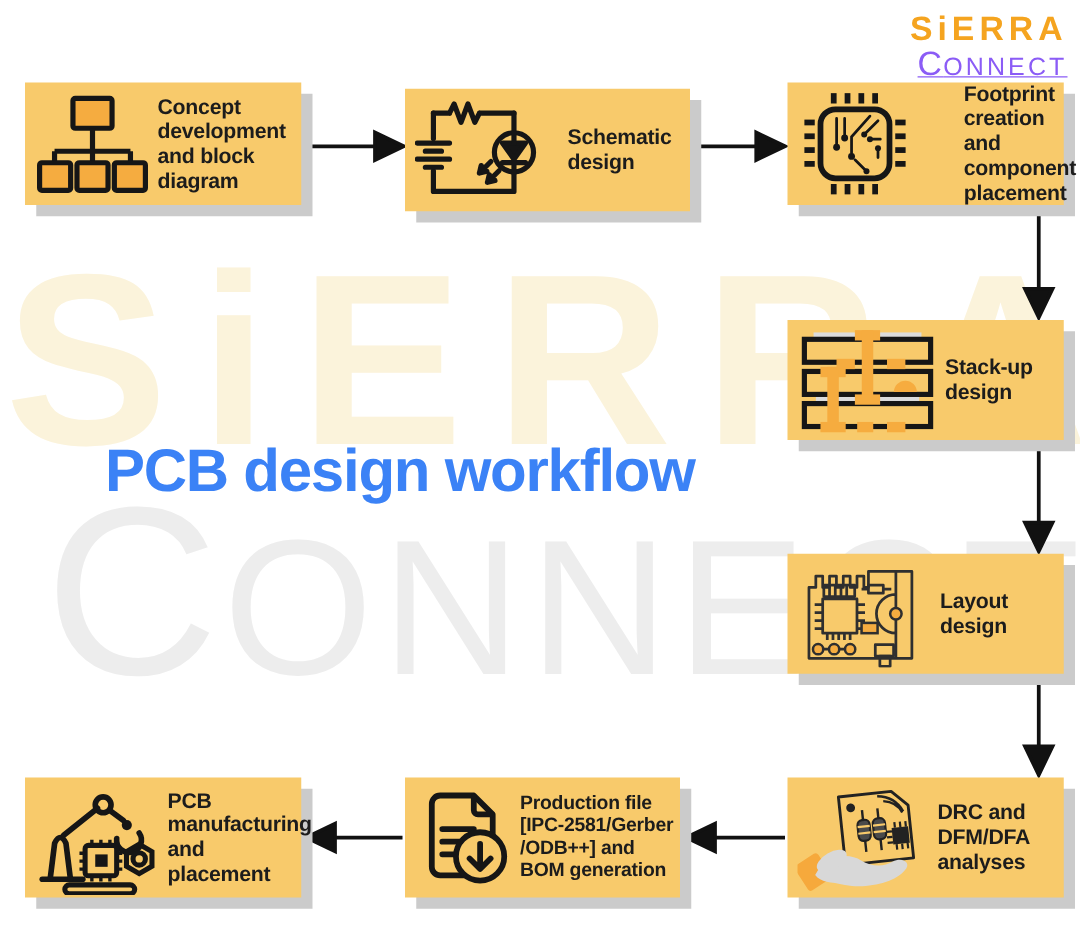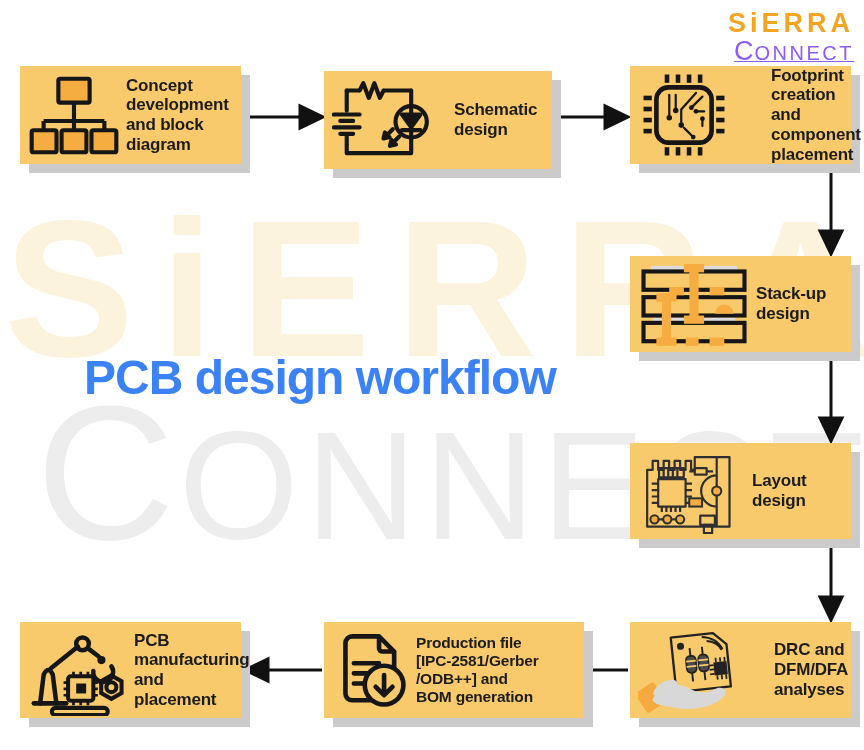--- a/index.html
+++ b/index.html
@@ -32,22 +32,22 @@
   .step .label{flex:1 1 auto;text-align:left;font-weight:700;font-size:17px;line-height:1.16;
                color:#1C1C1C;white-space:pre-line;letter-spacing:-0.2px;padding:0 6px;}
   .step-production .label{font-size:15.5px;padding:0 4px 0 0;}
 
   
   .step-concept      {left:20px; top:66px;}
   .step-schematic    {left:324px;top:71px;width:228px;}
   .step-footprint    {left:630px;top:66px;gap:35px;}
   .step-stackup      {left:630px;top:256px;}
   .step-layout       {left:630px;top:443px;}
-  .step-drc          {left:630px;top:622px;gap:24px;}
-  .step-production   {left:324px;top:622px;width:260px;}
+  .step-drc          {left:630px;top:622px;}
+  .step-production   {left:324px;top:622px;width:220px;}
   .step-manufacturing{left:20px; top:622px;}
 
   .arrows{position:absolute;left:0;top:0;z-index:1;pointer-events:none;}
 </style>
 </head>
 <body>
 
 <div id="page">
 
   <div class="wm wm-sierra">SiERRA</div>

